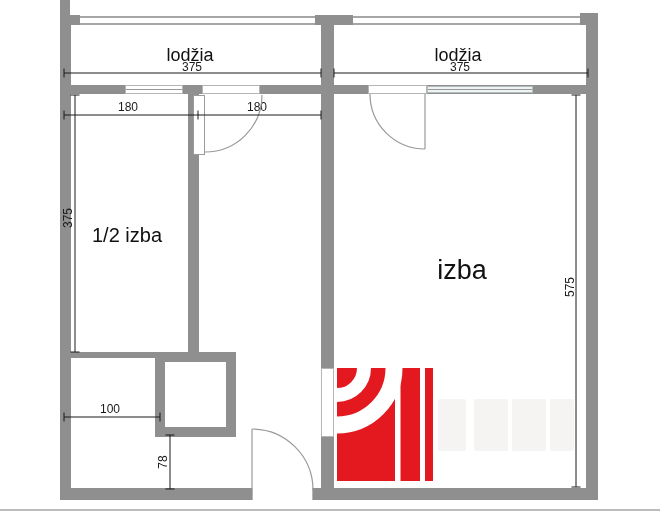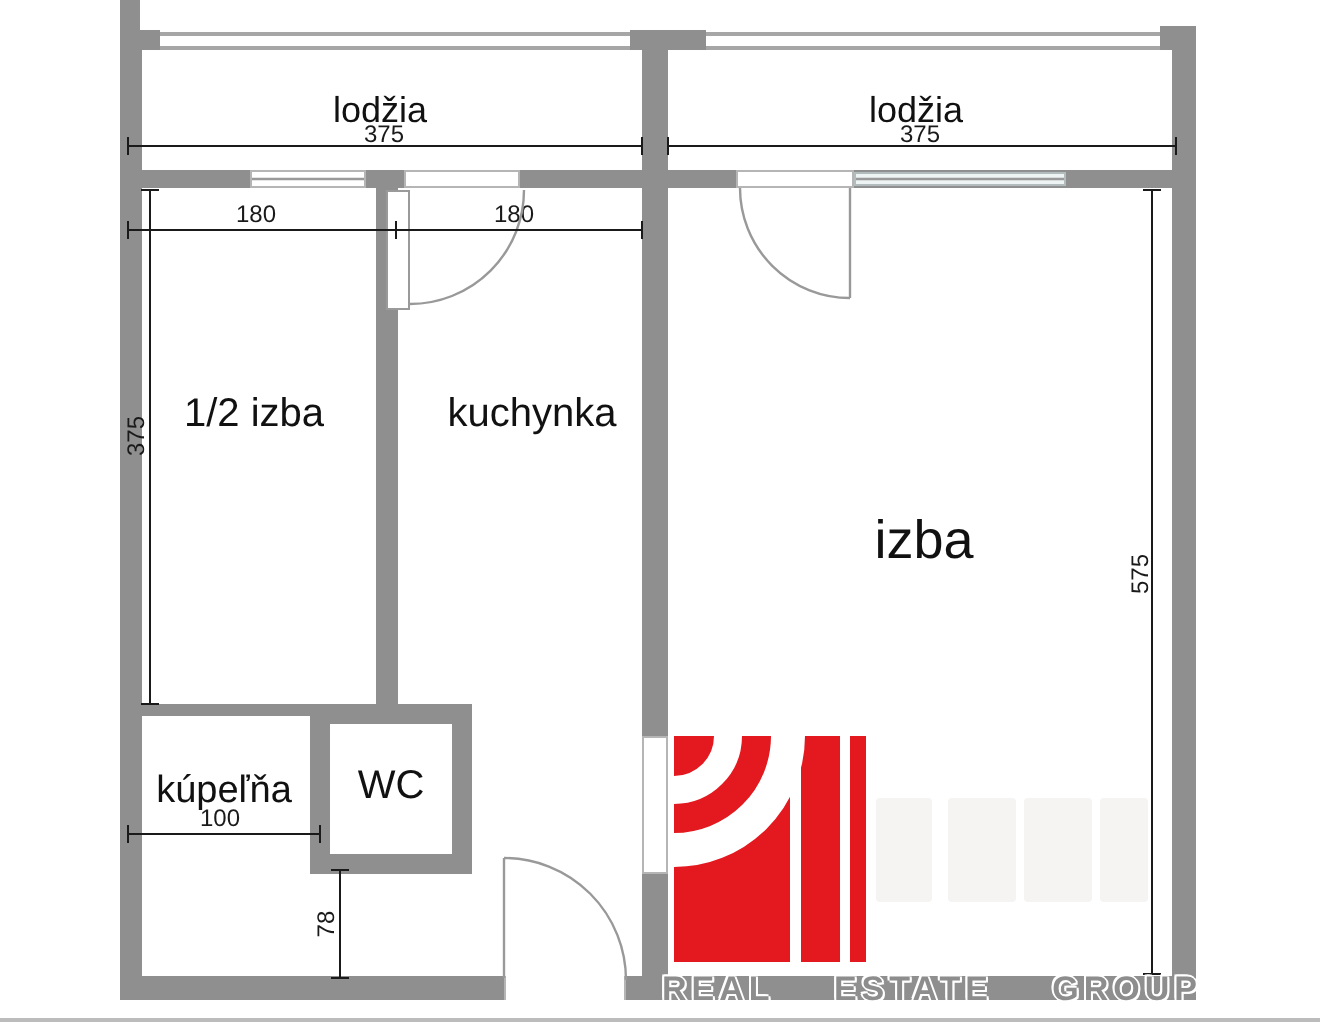--- a/index.html
+++ b/index.html
@@ -12,21 +12,21 @@
   .room-label{position:absolute;color:#111;text-align:center;white-space:nowrap;}
   .dim-label{position:absolute;color:#1a1a1a;font-size:12px;text-align:center;white-space:nowrap;}
   .rot{transform:rotate(-90deg);transform-origin:center center;}
   svg.overlay{position:absolute;left:0;top:0;z-index:5;}
   .faint-block{position:absolute;background:#f6f4f3;border-radius:2px;z-index:1;}
   #logo{position:absolute;left:337px;top:368px;z-index:6;}
   #tagline{position:absolute;left:331px;top:485px;width:270px;display:flex;justify-content:space-between;
            z-index:7;font-weight:bold;font-size:17px;letter-spacing:2.5px;color:var(--watermark_gray,#8d8d8d);
            text-shadow:1px 0 0 #fff,-1px 0 0 #fff,0 1px 0 #fff,0 -1px 0 #fff,1px 1px 0 #fff,-1px -1px 0 #fff;}
   .page-edge{position:absolute;left:0;top:509px;width:660px;height:2px;background:#bcbcbc;}
-  .lbl18{font-size:18px;} .lbl20{font-size:20px;} .lbl21{font-size:27px;} .lbl19{font-size:19px;}
+  .lbl18{font-size:18px;} .lbl20{font-size:20px;margin-top:28px;} .lbl21{font-size:27px;} .lbl19{font-size:19px;}
 </style>
 </head>
 <body>
 
 <div id="plan">
 
   <div class="rail" style="left:60px;top:16px;width:538px;height:2px;"></div>
   <div class="rail" style="left:60px;top:23px;width:538px;height:2px;"></div>
   <div class="wall" style="left:60px;top:0;width:10px;height:17px;"></div>
   <div class="wall" style="left:60px;top:15px;width:20px;height:10px;"></div>
@@ -91,42 +91,34 @@
         <line x1="160" y1="412.5" x2="160" y2="421.5"></line>
       <line x1="170" y1="435" x2="170" y2="489"></line>
       <line x1="165.5" y1="435" x2="174.5" y2="435"></line>
         <line x1="165.5" y1="489" x2="174.5" y2="489"></line>
     </g>
   </svg>
 
   <div class="room-label lbl18" style="left:130px;top:45px;width:120px;">lodžia</div>
   <div class="room-label lbl18" style="left:398px;top:45px;width:120px;">lodžia</div>
   <div class="room-label lbl20" style="left:67px;top:196px;width:120px;">1/2 izba</div>
-  <div class="room-label lbl20" style="left:196px;top:196px;width:140px;">kuchynka</div>
   <div class="room-label lbl21" style="left:412px;top:255px;width:100px;">izba</div>
-  <div class="room-label lbl19" style="left:52px;top:385px;width:120px;">kúpeľňa</div>
-  <div class="room-label lbl20" style="left:165px;top:382px;width:61px;">WC</div>
 
   <div class="dim-label" style="left:162px;top:60px;width:60px;">375</div>
   <div class="dim-label" style="left:430px;top:60px;width:60px;">375</div>
   <div class="dim-label" style="left:98px;top:100px;width:60px;">180</div>
   <div class="dim-label" style="left:227px;top:100px;width:60px;">180</div>
   <div class="dim-label rot" style="left:48px;top:211px;width:40px;height:14px;">375</div>
   <div class="dim-label rot" style="left:550px;top:280px;width:40px;height:14px;">575</div>
   <div class="dim-label" style="left:80px;top:402px;width:60px;">100</div>
   <div class="dim-label rot" style="left:143px;top:455px;width:40px;height:14px;">78</div>
 
   <svg id="logo" width="96" height="113" viewBox="0 0 96 113">
     <rect x="0" y="0" width="96" height="113" style="fill:var(--logo_red,#e3191f);"></rect>
     <rect x="58" y="0" width="5.5" height="113" fill="#ffffff"></rect>
     <rect x="83" y="0" width="5" height="113" fill="#ffffff"></rect>
     <circle cx="0" cy="0" r="27" fill="none" stroke="#ffffff" stroke-width="14"></circle>
     <circle cx="0" cy="0" r="57" fill="none" stroke="#ffffff" stroke-width="17"></circle>
   </svg>
 
-  <div id="tagline">
-    <span>REAL</span>
-    <span>ESTATE</span>
-    <span>GROUP</span>
-  </div>
 
   <div class="page-edge"></div>
 </div>
 
 </body></html>

